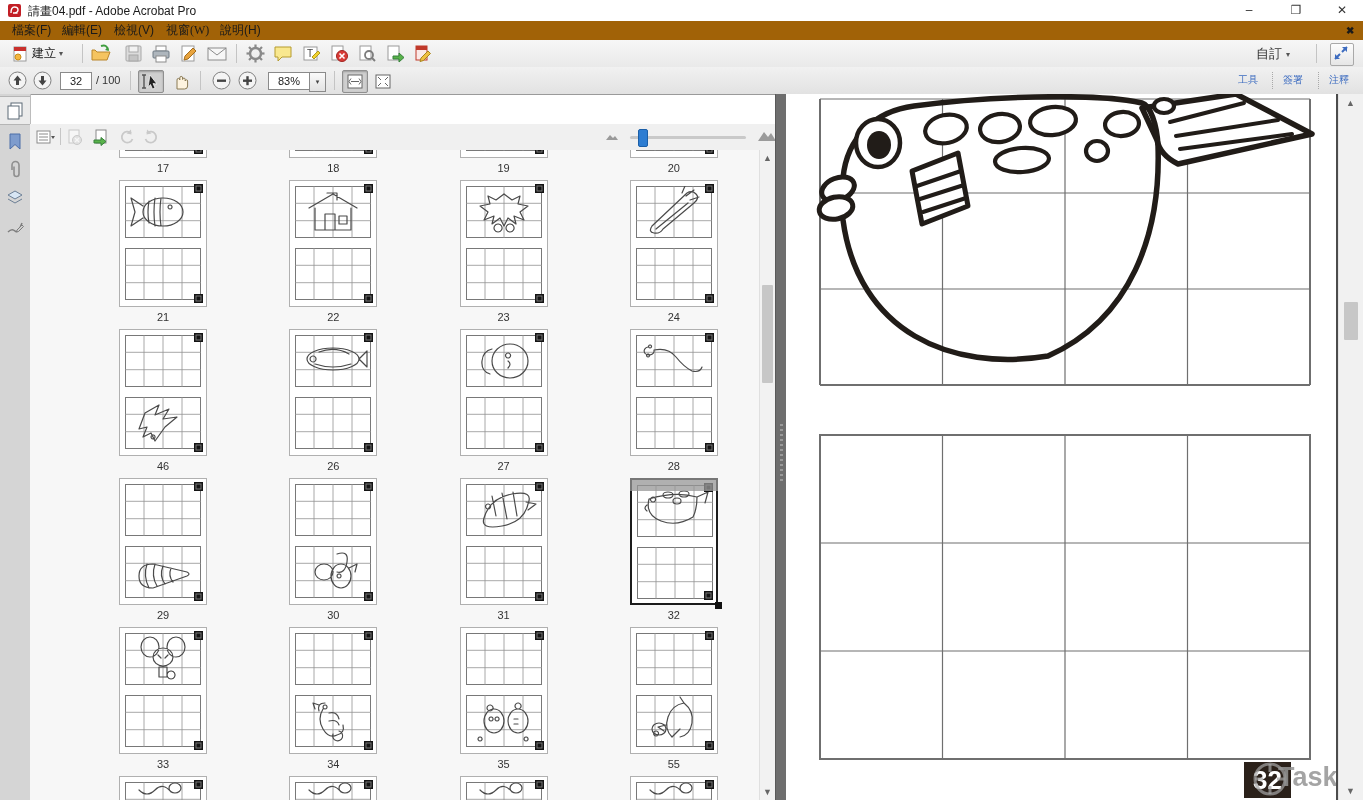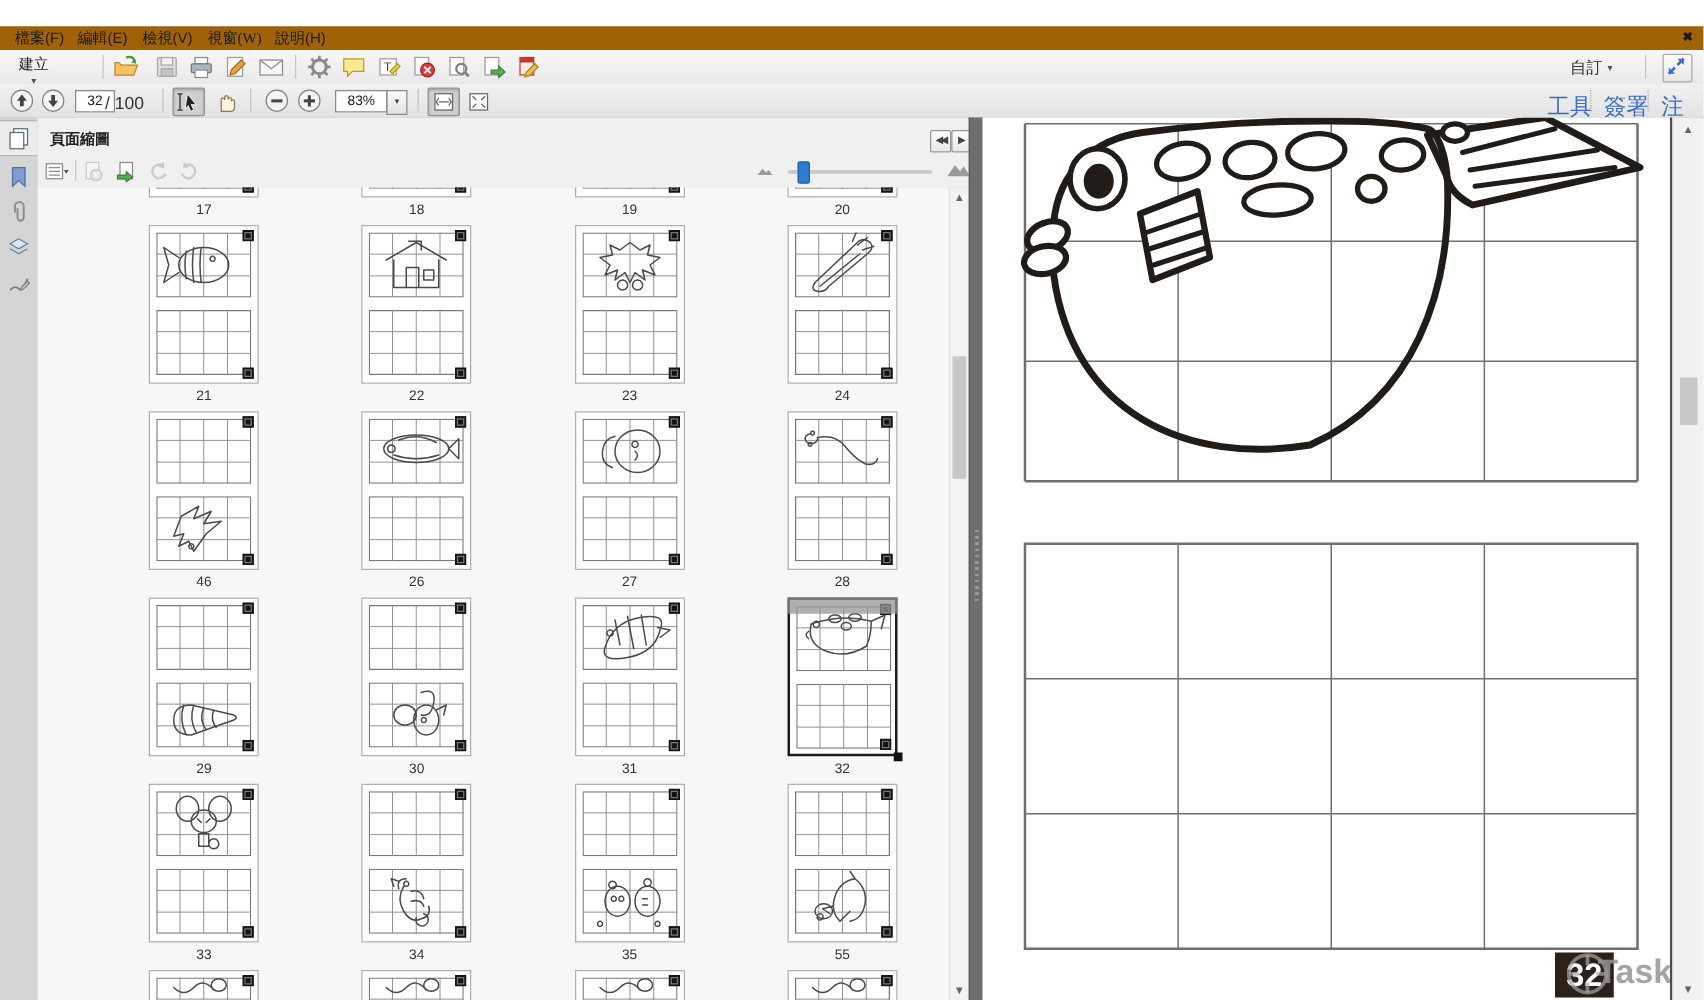--- a/index.html
+++ b/index.html
@@ -15,21 +15,21 @@
   .menuitem{position:absolute;top:2px;height:15px;line-height:15px;padding:0 6px;font-size:12px;color:#1a1a1a;}
   
   #toolbar1{left:0;top:40px;width:1363px;height:27px;background:linear-gradient(#f7f7f7,#e9e9e9);border-bottom:1px solid #d2d2d2;}
   #toolbar2{left:0;top:67px;width:1363px;height:27px;background:linear-gradient(#f1f1f1,#e2e2e2);border-bottom:1px solid #9a9a9a;}
   .tbsep{position:absolute;top:4px;width:1px;height:19px;background:#c4c4c4;}
   .tbicon{position:absolute;top:3px;width:22px;height:21px;}
   .tbicon svg{display:block;margin:1px auto;}
   .navbtn{position:absolute;top:4px;width:19px;height:19px;}
   .boxbtn{position:absolute;top:3px;width:24px;height:21px;border:1px solid transparent;border-radius:2px;}
   .boxbtn.active{background:#cfcfcf;border-color:#8f8f8f;box-shadow:inset 0 1px 2px rgba(0,0,0,.25);}
-  .bluelink{position:absolute;top:6px;font-size:18px;color:#3d6cc0;}
+  .bluelink{position:absolute;top:6px;font-size:10px;color:#3d6cc0;}
   .dotsep{position:absolute;top:5px;width:1px;height:17px;border-left:1px dotted #a8a8a8;}
   
   #rail{left:0;top:94px;width:30px;height:706px;background:#d5d5d5;border-right:1px solid #bcbcbc;}
   .railicon{position:absolute;left:0;width:30px;height:27px;text-align:center;}
   .railicon svg{margin-top:4px;}
   .railicon.sel{background:#ebebeb;border-top:1px solid #b5b5b5;border-bottom:1px solid #b5b5b5;}
   
   #panelheader{left:30px;top:94px;width:745px;height:30px;background:#f0f0f0;}
   #paneltitle{position:absolute;left:10px;top:9px;font-weight:bold;font-size:12px;color:#222;}
   .collbtn{position:absolute;top:10px;width:15px;height:16px;background:linear-gradient(#fdfdfd,#e8e8e8);border:1px solid #979797;border-radius:2px;text-align:center;line-height:14px;font-size:8px;color:#444;}
@@ -65,32 +65,44 @@
   #mscroll{left:1338px;top:94px;width:25px;height:706px;background:#f1f1f1;border-left:1px solid #e3e3e3;}
   #badge{position:absolute;left:458px;top:668px;width:47px;height:36px;background:#2b211a;color:#fff;font-size:26px;font-weight:bold;text-align:center;line-height:36px;}
   #watermark{position:absolute;left:460px;top:662px;width:110px;height:46px;pointer-events:none;}
   #watermark .wmtext{position:absolute;left:32px;top:6px;font-size:27px;font-weight:bold;color:rgba(148,148,148,.85);}
 </style>
 </head>
 <body>
 
 <div id="app">
 
+  <div class="abs" id="titlebar">
+    <span class="abs" style="left:8px;top:3px;">
+      <svg width="15" height="15">
+          <rect x="0" y="1" width="13" height="13" rx="2" fill="#c21f26"></rect>
+          <path d="M3,10 Q3,4 6.5,4 Q10,4 10,7 Q10,10 5,10 L9.5,10" stroke="#fff" stroke-width="1.4" fill="none"></path>
+        </svg>
+    </span>
+    <span class="title">請畫04.pdf - Adobe Acrobat Pro</span>
+    <span class="winbtn" style="left:1232px;">–</span>
+    <span class="winbtn" style="left:1279px;">❐</span>
+    <span class="winbtn" style="left:1325px;">✕</span>
+  </div>
 
   <div class="abs" id="menubar">
     <span class="menuitem" style="left:6px;">檔案(F)</span>
     <span class="menuitem" style="left:56px;">編輯(E)</span>
     <span class="menuitem" style="left:108px;">檢視(V)</span>
     <span class="menuitem" style="left:160px;font-family:Liberation Serif, serif;">視窗(W)</span>
     <span class="menuitem" style="left:214px;">說明(H)</span>
     <span class="menuitem" style="left:1340px;font-weight:bold;font-size:10px;">✖</span>
   </div>
 
   <div class="abs" id="toolbar1">
-    <span class="abs" style="left:8px;top:3px;height:21px;padding:0 4px;display:flex;align-items:center;flex-direction:column;">
+    <span class="abs" style="left:8px;top:3px;height:21px;padding:0 4px;display:flex;align-items:center;">
       <svg width="17" height="18">
           <rect x="2" y="2" width="12" height="14" fill="#fff" stroke="#9a9a9a"></rect>
           <rect x="2" y="2" width="12" height="4" fill="#c9302c"></rect>
           <circle cx="6" cy="12" r="3" fill="#f4b73f" stroke="#c98c1a"></circle>
         </svg>
       <span style="margin:0 3px;font-size:12px;color:#222;">建立</span>
       <span style="font-size:8px;color:#555;">▾</span>
     </span>
     <span class="tbsep" style="left:82px;"></span>
 
@@ -201,21 +213,21 @@
   <div class="abs" id="toolbar2">
     <span class="navbtn" style="left:8px;"><svg width="19" height="19">
           <circle cx="9.5" cy="9.5" r="8.5" fill="#f4f4f4" stroke="#7f7f7f"></circle>
           <path d="M9.5,4.5 l4,5 h-2.5 v4.5 h-3 v-4.5 h-2.5 z" fill="#444"></path>
         </svg></span>
     <span class="navbtn" style="left:33px;"><svg width="19" height="19">
           <circle cx="9.5" cy="9.5" r="8.5" fill="#f4f4f4" stroke="#7f7f7f"></circle>
           <path d="M9.5,14.5 l-4,-5 h2.5 v-4.5 h3 v4.5 h2.5 z" fill="#444"></path>
         </svg></span>
     <span class="abs" style="left:60px;top:5px;width:30px;height:16px;background:#fff;border:1px solid #8a8a8a;text-align:center;font-size:11px;line-height:16px;">32</span>
-    <span class="abs" style="left:84px;top:7px;font-size:14px;color:#333;">/ 100</span>
+    <span class="abs" style="left:96px;top:7px;font-size:11px;color:#333;">/ 100</span>
     <span class="tbsep" style="left:130px;"></span>
 
     <span class="boxbtn active" style="left:138px;">
         <svg width="22" height="19" style="margin:1px auto;display:block;">
           <path d="M4,3 v13 M2,3 h4 M2,16 h4" stroke="#555" stroke-width="1.4" fill="none"></path>
           <path d="M10,3 l7,9 -4,-0.5 2,4.5 -2.5,1 -2,-4.5 -2.5,3 z" fill="#222" stroke="#fff" stroke-width="0.7"></path>
         </svg>
       </span>
     <span class="boxbtn" style="left:168px;">
         <svg width="22" height="19" style="margin:1px auto;display:block;">
@@ -271,25 +283,20 @@
     <span class="railicon" style="top:90px;"><svg width="18" height="19">
           <path d="M9,3 l7,4 -7,4 -7,-4 z" fill="#d8e6f4" stroke="#6c7f95"></path>
           <path d="M2,11 l7,4 7,-4" fill="none" stroke="#6c7f95"></path>
         </svg></span>
     <span class="railicon" style="top:120px;"><svg width="18" height="19">
           <path d="M2,14 q4,-4 7,-1 t7,-8" fill="none" stroke="#7d7d7d" stroke-width="1.5"></path>
           <path d="M11,12 l5,-5 1.5,1.5 -5,5 -2,0.5 z" fill="#cfcfcf" stroke="#7d7d7d"></path>
         </svg></span>
   </div>
 
-  <div class="abs" id="panelheader">
-    <span id="paneltitle">頁面縮圖</span>
-    <span class="collbtn" style="left:714px;letter-spacing:-2px;">◀◀</span>
-    <span class="collbtn" style="left:731px;">▶</span>
-  </div>
 
   <div class="abs" id="paneltoolbar">
     <span class="pticon" style="left:6px;"><svg width="20" height="18">
           <rect x="1" y="3" width="13" height="12" fill="#fff" stroke="#8a8a8a"></rect>
           <line x1="3" y1="6" x2="12" y2="6" stroke="#8a8a8a"></line>
           <line x1="3" y1="9" x2="12" y2="9" stroke="#8a8a8a"></line>
           <line x1="3" y1="12" x2="12" y2="12" stroke="#8a8a8a"></line>
           <path d="M15,8 l4,0 -2,3 z" fill="#555"></path>
         </svg></span>
     <span class="abs" style="left:30px;top:4px;width:1px;height:17px;background:#c6c6c6;"></span>

